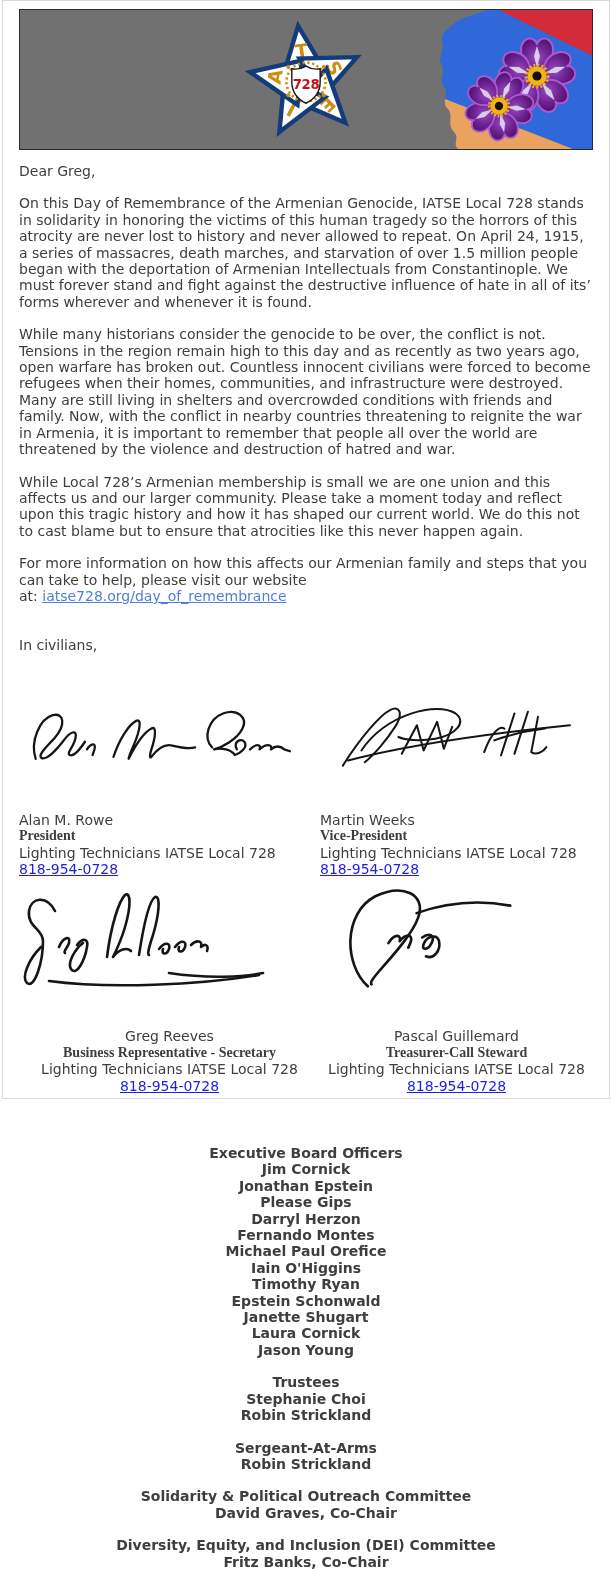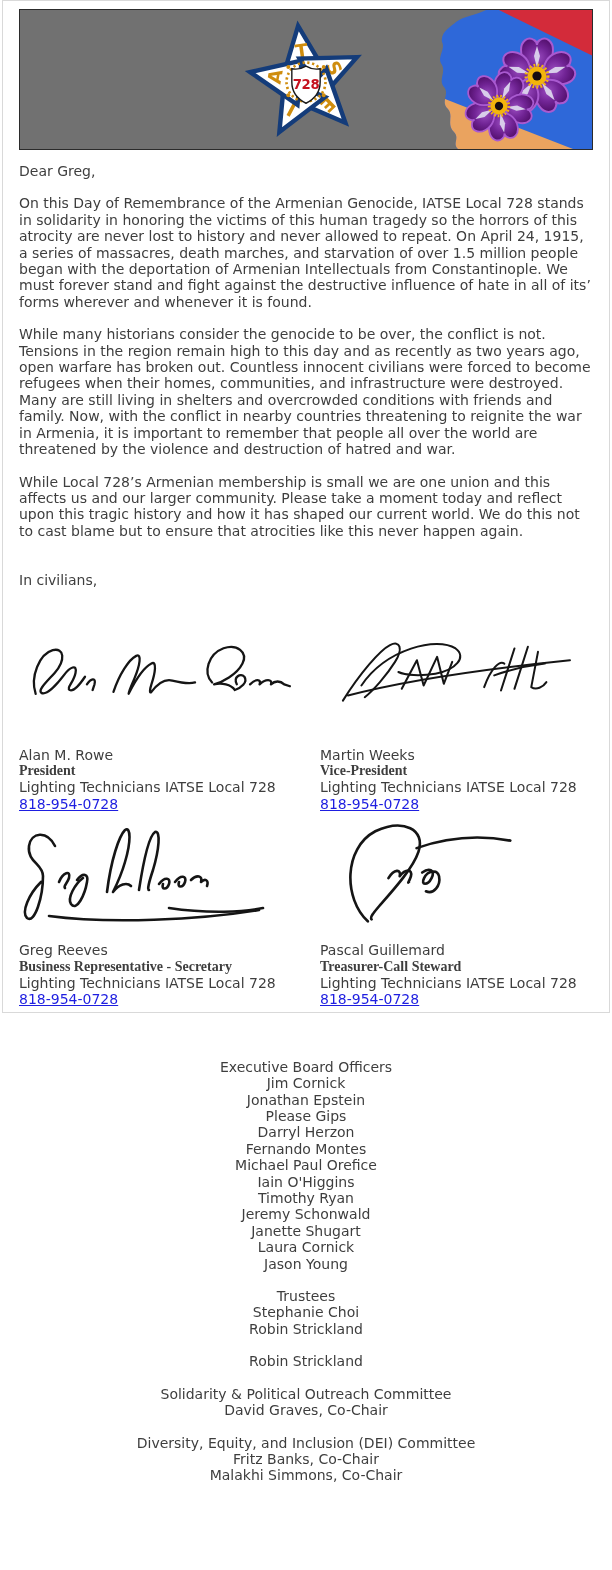--- a/index.html
+++ b/index.html
@@ -35,25 +35,25 @@
   .feye{fill:#160d12;}
   .letter p{margin:0 0 16px;}
   .closing{margin-top:33px !important;margin-bottom:0 !important;}
   a.weblink{color:var(--link-web,#4d7ed8);text-decoration:underline;}
   a.phone{color:var(--link-phone,#1e1ee0);text-decoration:underline;}
   .sig-grid{display:grid;grid-template-columns:301px 1fr;}
   .sig-img{display:flex;align-items:center;}
   .r1 .sig-img{margin-top:46px;height:74px;}
   .r1 .sig-text{margin-top:38px;}
   .r2 .sig-img{margin-top:8px;height:122px;align-items:flex-start;}
-  .r2 .sig-text{margin-top:0;}
+  .r2 .sig-text{margin-top:21px;text-align:center;}
   .ink{fill:none;stroke:var(--ink,#151515);stroke-linecap:round;stroke-linejoin:round;}
   .sig-title{font-weight:bold;font-family:Liberation Serif, serif;}
   .footer{margin-top:46px;text-align:center;}
-  .fgroup{margin:0 0 16px;}
+  .fgroup{margin:0 0 16px;font-weight:bold;}
 </style>
 </head>
 <body>
 
 <div class="page">
   <div class="card">
 
     <div class="banner">
 
       <svg class="logo-svg" width="124" height="128" viewBox="-70 -72 140 144">
@@ -128,20 +128,23 @@
         <use href="#fmn" transform="translate(105,66)"></use>
         <use href="#fmn" transform="translate(67,96) scale(0.9) rotate(25)"></use>
       </svg>
     </div>
 
     <div class="letter">
       <p>Dear Greg,</p>
       <p>On this Day of Remembrance of the Armenian Genocide, IATSE Local 728 stands in solidarity in honoring the victims of this human tragedy so the horrors of this atrocity are never lost to history and never allowed to repeat. On April 24, 1915, a series of massacres, death marches, and starvation of over 1.5 million people began with the deportation of Armenian Intellectuals from Constantinople. We must forever stand and fight against the destructive influence of hate in all of its’ forms wherever and whenever it is found.</p>
       <p>While many historians consider the genocide to be over, the conflict is not. Tensions in the region remain high to this day and as recently as two years ago, open warfare has broken out. Countless innocent civilians were forced to become refugees when their homes, communities, and infrastructure were destroyed. Many are still living in shelters and overcrowded conditions with friends and family. Now, with the conflict in nearby countries threatening to reignite the war in Armenia, it is important to remember that people all over the world are threatened by the violence and destruction of hatred and war.</p>
       <p>While Local 728’s Armenian membership is small we are one union and this affects us and our larger community. Please take a moment today and reflect upon this tragic history and how it has shaped our current world. We do this not to cast blame but to ensure that atrocities like this never happen again.</p>
+      <p><span>For more information on how this affects our Armenian family and steps that you can take to help, please visit our website</span><br>
+        <span>at: </span><a href="#" class="weblink">iatse728.org/day_of_remembrance</a>
+      </p>
       <p class="closing">In civilians,</p>
 
       <div class="sig-grid">
 
         <div class="r1">
           <div class="sig-img">
             <svg width="280" height="74" viewBox="0 0 280 78">
               <path class="ink" stroke-width="2.4" d="M10,62 C4,44 14,20 28,16 C40,13 42,26 30,40 C22,49 12,58 16,61 C22,64 34,50 40,42 C46,34 54,30 52,40 C50,50 42,56 46,58 C51,60 58,50 62,44"></path>
               <path class="ink" stroke-width="2.4" d="M64,52 C68,46 74,44 72,52 L70,58"></path>
               <path class="ink" stroke-width="2.4" d="M92,60 C98,42 108,26 116,22 C122,19 120,32 114,46 C110,55 108,60 108,62 C114,50 124,34 132,30 C138,27 136,40 132,52 C130,58 130,62 132,60 C138,52 146,46 154,48 C162,50 170,52 178,50"></path>
@@ -227,31 +230,32 @@
     <div class="fgroup">
       <div>Executive Board Officers</div>
       <div>Jim Cornick</div>
       <div>Jonathan Epstein</div>
       <div>Please Gips</div>
       <div>Darryl Herzon</div>
       <div>Fernando Montes</div>
       <div>Michael Paul Orefice</div>
       <div>Iain O'Higgins</div>
       <div>Timothy Ryan</div>
-      <div>Jeremy Schonwald</div>
+      <div>Epstein Schonwald</div>
       <div>Janette Shugart</div>
       <div>Laura Cornick</div>
       <div>Jason Young</div>
     </div>
     <div class="fgroup">
       <div>Trustees</div>
       <div>Stephanie Choi</div>
       <div>Robin Strickland</div>
     </div>
     <div class="fgroup">
+      <div>Sergeant-At-Arms</div>
       <div>Robin Strickland</div>
     </div>
     <div class="fgroup">
       <div>Solidarity &amp; Political Outreach Committee</div>
       <div>David Graves, Co-Chair</div>
     </div>
     <div class="fgroup">
       <div>Diversity, Equity, and Inclusion (DEI) Committee</div>
       <div>Fritz Banks, Co-Chair</div>
       <div>Malakhi Simmons, Co-Chair</div>

